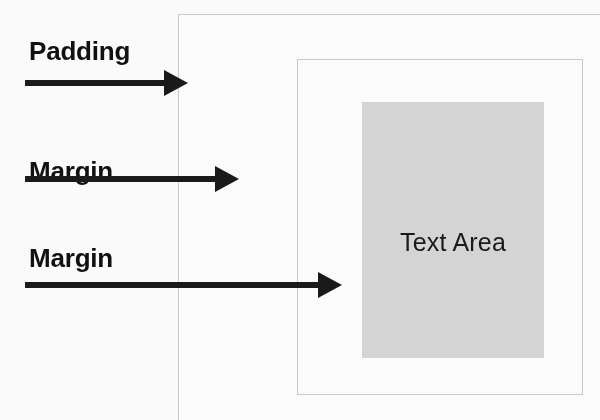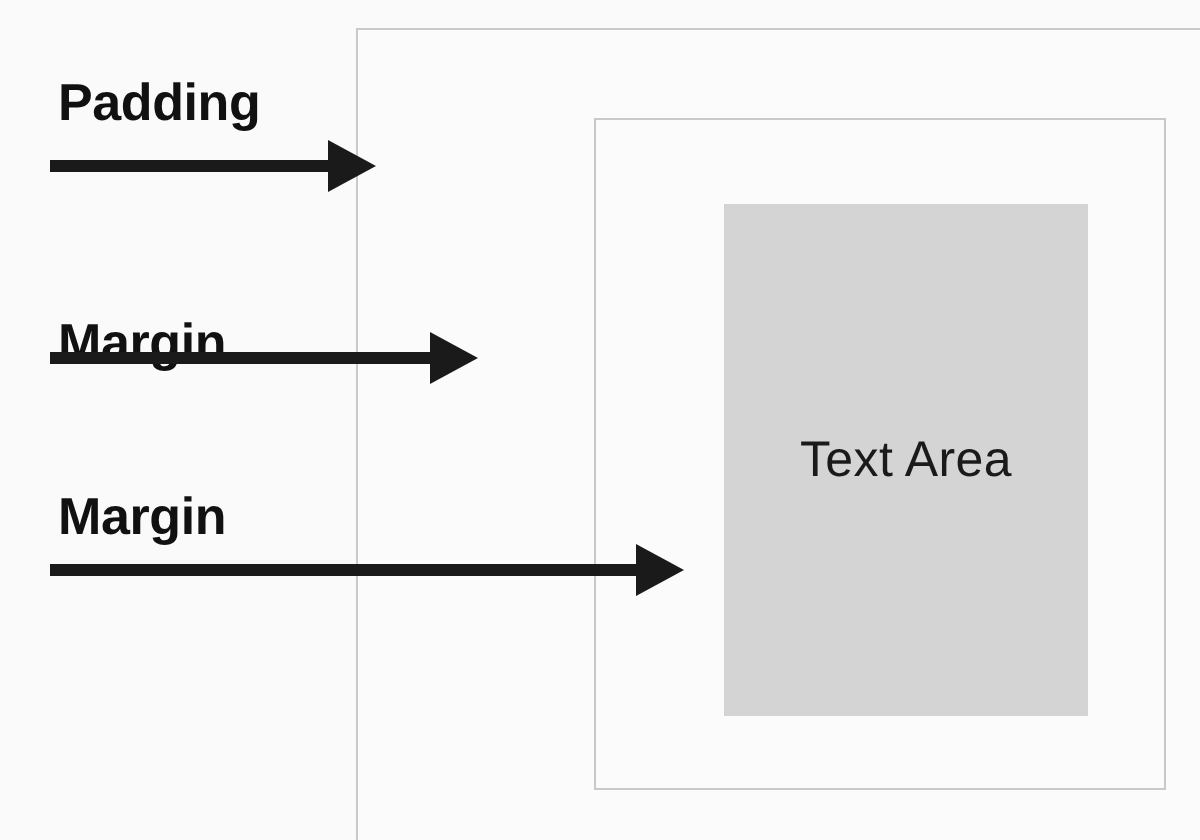--- a/index.html
+++ b/index.html
@@ -45,21 +45,21 @@
   #padding-box {
     left: 362px;
     top: 102px;
     width: 182px;
     height: 256px;
     background: #d4d4d4;
   }
   #text-area-label {
     position: absolute;
     left: 362px;
-    top: 102px;
+    top: 114px;
     width: 182px;
     height: 256px;
     display: flex;
     align-items: center;
     justify-content: center;
     font-size: 25px;
     color: #1a1a1a;
     letter-spacing: 0.2px;
   }
 

